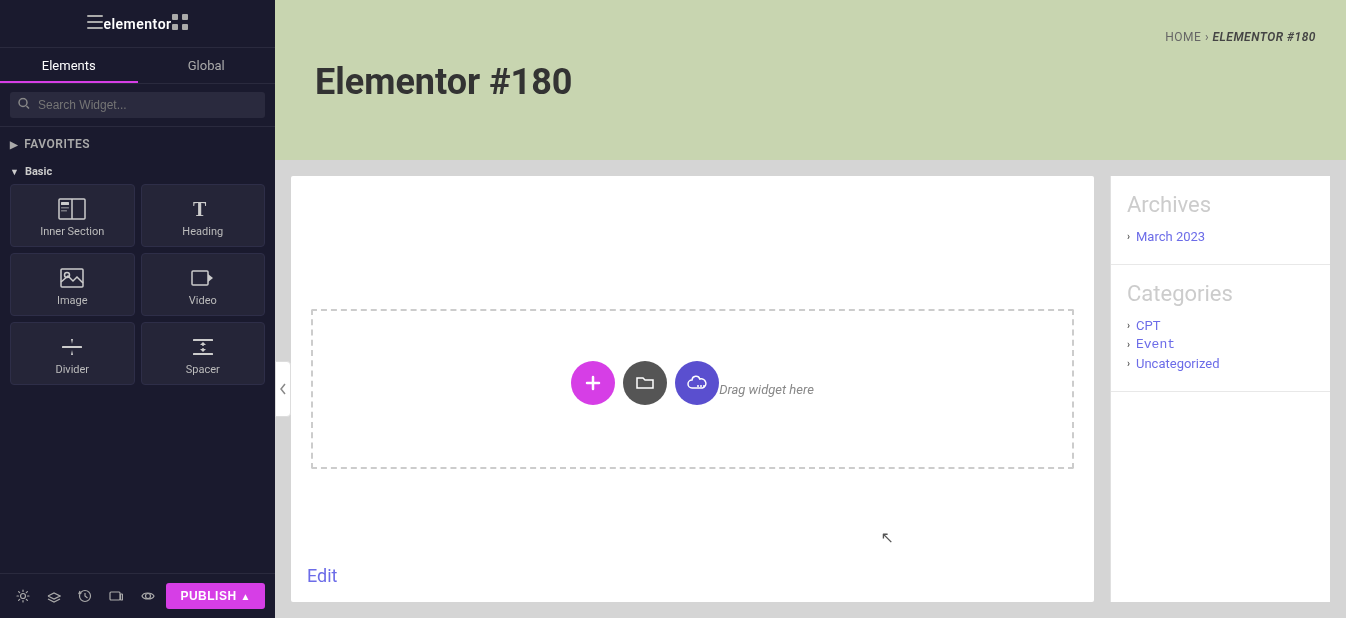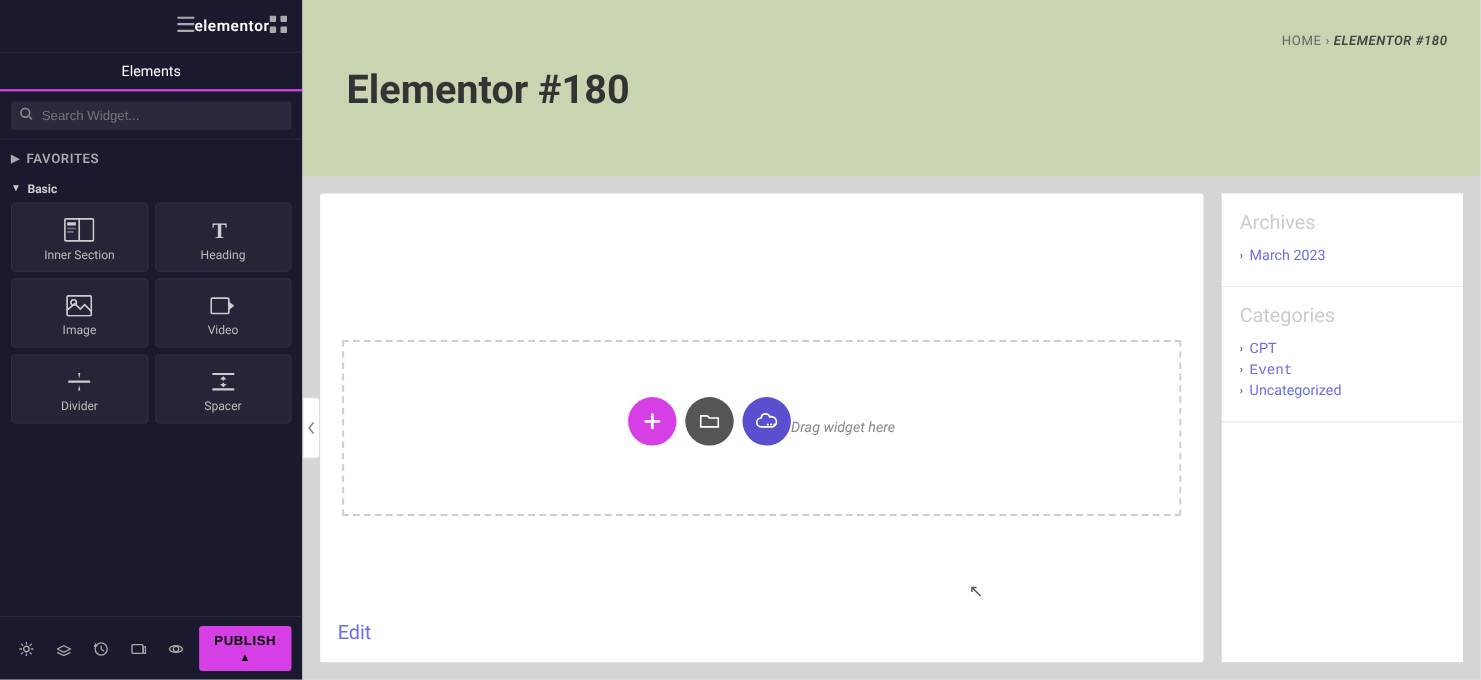--- a/index.html
+++ b/index.html
@@ -15,21 +15,21 @@
       background: #1a1a2e;
       display: flex;
       flex-direction: column;
       height: 100%;
       color: #fff;
     }
 
     .sidebar-header {
       display: flex;
       align-items: center;
-      justify-content: flex-end;
+      justify-content: center;
       padding: 10px 14px;
       border-bottom: 1px solid #2a2a3e;
       height: 48px;
     }
 
     .sidebar-header-title {
       font-size: 14px;
       font-weight: 600;
       color: #fff;
       letter-spacing: 0.5px;
@@ -173,32 +173,31 @@
       justify-content: center;
       color: #aaa;
       font-size: 14px;
       cursor: pointer;
       border-radius: 3px;
     }
 
     .publish-btn {
       margin-left: auto;
       background: #d63ee6;
-      color: #000000;
+      color: #ffffff;
       border: none;
       border-radius: 3px;
       padding: 6px 14px;
       font-size: 12px;
       font-weight: 700;
       cursor: pointer;
       letter-spacing: 0.5px;
       display: flex;
       align-items: center;
       gap: 4px;
-      flex-direction: column;
     }
 
     .publish-btn .chevron {
       font-size: 10px;
     }
 
     
     .main-area {
       flex: 1;
       display: flex;
@@ -333,21 +332,21 @@
       border-left: 1px solid #e0e0e0;
     }
 
     .widget-panel {
       background: #fff;
       padding: 16px;
       border-bottom: 1px solid #e8e8e8;
     }
 
     .widget-panel-title {
-      font-size: 18px;
+      font-size: 22px;
       font-weight: 400;
       color: #ccc;
       margin-bottom: 12px;
     }
 
     .widget-panel-link {
       display: flex;
       align-items: center;
       gap: 6px;
       font-size: 13px;
@@ -413,20 +412,21 @@
           <rect x="0" y="0" width="6" height="6" rx="1"></rect>
           <rect x="10" y="0" width="6" height="6" rx="1"></rect>
           <rect x="0" y="10" width="6" height="6" rx="1"></rect>
           <rect x="10" y="10" width="6" height="6" rx="1"></rect>
         </svg>
       </span>
     </div>
 
     <div class="sidebar-tabs">
       <div class="sidebar-tab active">Elements</div>
+      <div class="sidebar-tab">Global</div>
     </div>
 
     <div class="search-bar">
       <div class="search-wrapper">
         <span class="search-icon-inner">
           <svg width="12" height="12" viewBox="0 0 12 12" fill="currentColor">
             <circle cx="5" cy="5" r="4" fill="none" stroke="currentColor" stroke-width="1.5"></circle>
             <line x1="8.5" y1="8.5" x2="11" y2="11" stroke="currentColor" stroke-width="1.5"></line>
           </svg>
         </span>

